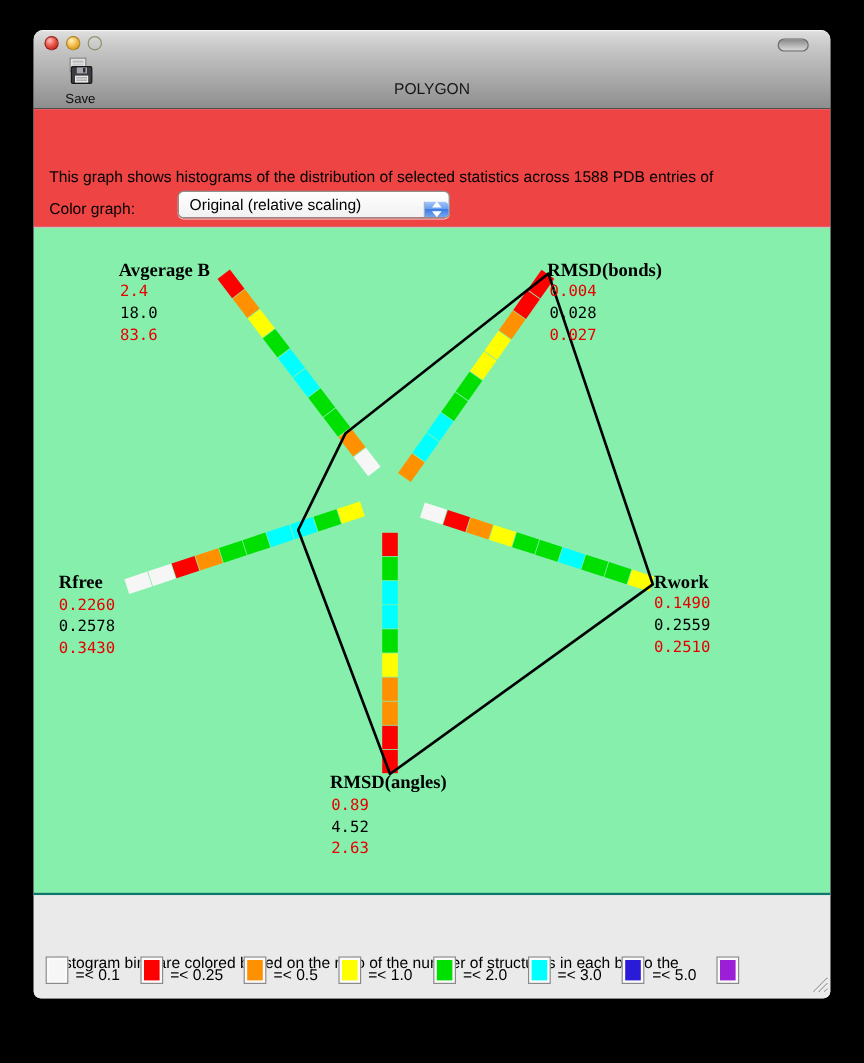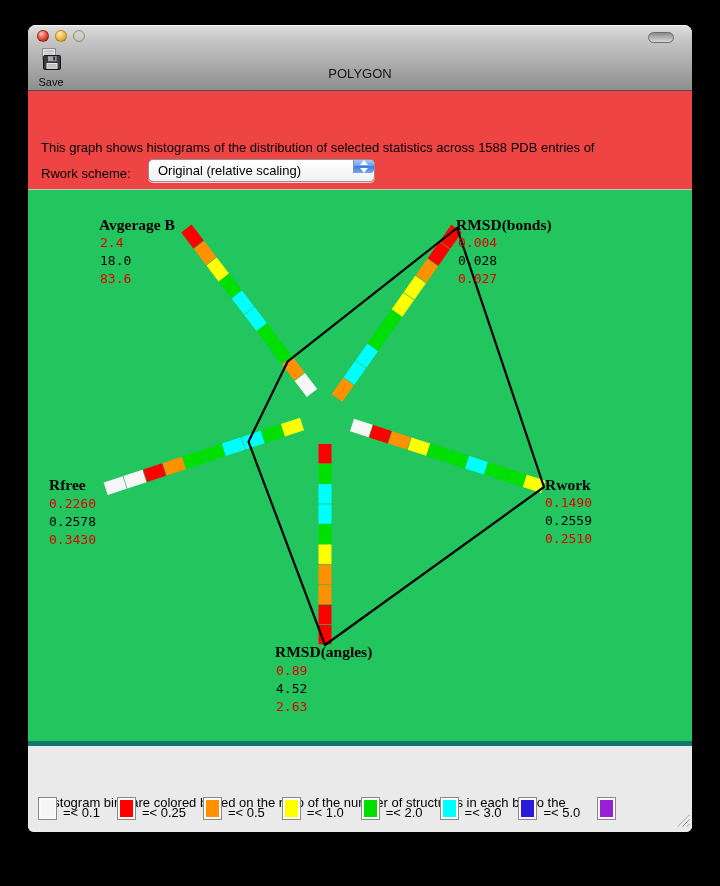--- a/index.html
+++ b/index.html
@@ -22,46 +22,46 @@
   .titlebar{position:absolute;top:0;left:0;right:0;height:26px;}
   .win-title{text-align:center;line-height:26px;font-size:13px;color:#151515;margin-top:36px;}
   .light{position:absolute;top:5px;width:12px;height:12px;border-radius:50%;box-sizing:border-box;}
   .light.red{left:9px;background:radial-gradient(circle at 35% 28%,#FFC4BC,#EA5A4D 45%,#C93227 75%,#A31308);border:1px solid rgba(100,10,5,0.55);}
   .light.yellow{left:27px;background:radial-gradient(circle at 35% 28%,#FFF2C4,#F3C052 45%,#DD9E1F 78%,#B97C00);border:1px solid rgba(130,85,0,0.5);}
   .light.green{left:45px;background:radial-gradient(circle at 35% 28%,#E3F6CC,#9BD254 45%,#6FA91C 78%,#4E8700;);border:1px solid rgba(60,95,0,0.5);}
   .pill{
     position:absolute;right:18px;top:7px;width:26px;height:11px;border-radius:6px;box-sizing:border-box;
     background:linear-gradient(#8B8B8B,#D8D8D8);border:1px solid #6B6B6B;
   }
-  .save-btn{position:absolute;left:0;top:22px;width:46px;height:42px;display:flex;flex-direction:column;align-items:center;cursor:default;text-align:center;}
+  .save-btn{position:absolute;left:16px;top:22px;width:46px;height:42px;display:flex;flex-direction:column;align-items:center;cursor:default;text-align:center;}
   .save-label{font-size:11px;color:#0d0d0d;margin-top:0px;}
   
   .section-desc{
     position:absolute;top:66px;left:0;right:0;height:99px;box-sizing:border-box;
     background:#ef4444;border-bottom:1px solid #C4C4C4;font-size:13px;
   }
   .desc-lines{position:absolute;left:13px;top:9px;line-height:19px;white-space:pre;}
   .cs-label{position:absolute;left:13px;top:75px;}
   .popup{
     position:absolute;left:120px;top:68px;width:227px;height:23px;box-sizing:border-box;
     border:1px solid #8F8F8F;border-radius:5px;background:linear-gradient(#FFFFFF,#F1F1F1);
-    display:flex;align-items:flex-start;box-shadow:0 1px 0 rgba(255,255,255,0.8);
+    display:flex;align-items:flex-end;box-shadow:0 1px 0 rgba(255,255,255,0.8);
   }
   .popup-text{flex:1;font-size:13px;line-height:21px;padding-left:9px;white-space:nowrap;overflow:hidden;}
   .popup-stepper{
     width:20px;border-radius:0 4px 4px 0;border-left:1px solid #7F93B5;
     background:linear-gradient(#A6C8F8 0%,#6BA0F0 45%,#3E7BE2 50%,#76A7F0 100%);
     display:flex;flex-direction:column;align-items:center;justify-content:center;gap:3px;
   }
   .tri-up{width:0;height:0;border-left:4px solid transparent;border-right:4px solid transparent;border-bottom:5px solid #FFF;}
   .tri-down{width:0;height:0;border-left:4px solid transparent;border-right:4px solid transparent;border-top:5px solid #FFF;}
   
   .section-plot{
     position:absolute;top:165px;left:0;right:0;height:556px;box-sizing:border-box;
-    background:#22c55e;border-bottom:5px solid #0f766e;
+    background:#86efac;border-bottom:2px solid #0f766e;
   }
   .chart-svg{position:absolute;left:0;top:0;}
   .axis-label{font-family:"Liberation Serif",serif;font-weight:bold;font-size:15.5px;fill:#000;}
   .axis-val{font-family:"DejaVu Sans Mono","Liberation Mono",monospace;font-size:13px;}
   .vr{fill:#E60000;}
   .vb{fill:#000;}
   
   .section-legend{position:absolute;top:721px;left:0;right:0;height:86px;background:#EAEAEA;font-size:13px;}
   .legend-lines{position:absolute;left:13px;top:9px;line-height:19px;white-space:pre;}
   .bins{position:absolute;left:10px;top:51px;display:flex;align-items:center;}
@@ -105,21 +105,21 @@
       <span class="save-label">Save</span>
     </div>
   </div>
 
   <div class="section-desc">
     <div class="desc-lines">
       <div>This graph shows histograms of the distribution of selected statistics across 1588 PDB entries of</div>
       <div>similar resolution, with the range specified by numbers printed in red.  Statistics for the current</div>
       <div>structure are printed in black; the black line shows where these values fall in the distribution.</div>
     </div>
-    <div class="cs-label">Rwork scheme:</div>
+    <div class="cs-label">Color graph:</div>
     <div class="popup">
       <span class="popup-text">Original (relative scaling)</span>
       <span class="popup-stepper">
         <span class="tri-up"></span>
         <span class="tri-down"></span>
       </span>
     </div>
   </div>
 
   <div class="section-plot">

